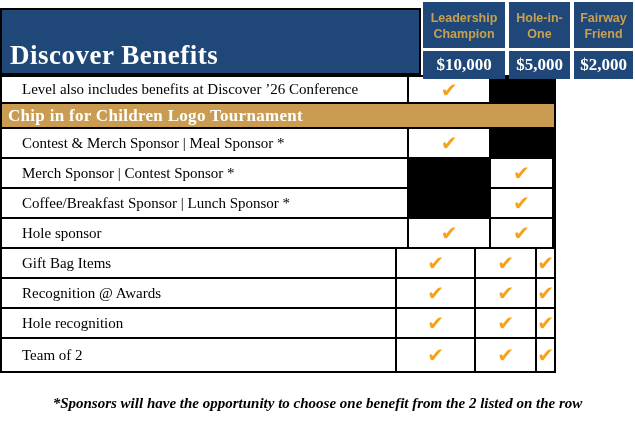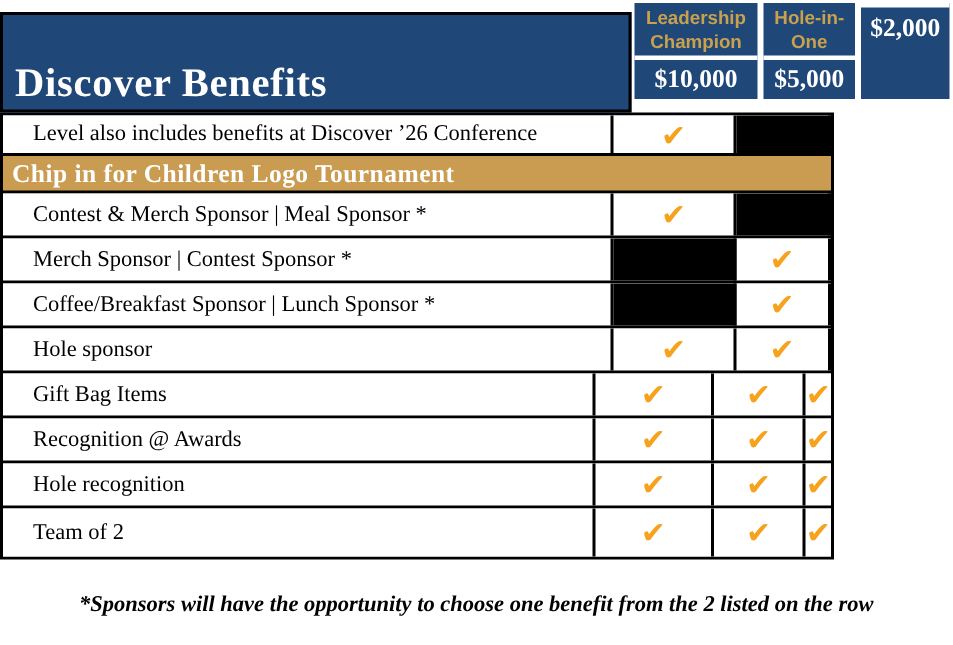--- a/index.html
+++ b/index.html
@@ -16,21 +16,21 @@
   .discover-panel{
     position:absolute; left:0; top:8px; width:421px; height:67px;
     background:var(--navy); border:2px solid #000;
     display:flex; align-items:flex-end; padding:0 0 4px 8px;
   }
   .discover-title{
     color:#fff; font-weight:bold; font-size:27px; letter-spacing:.5px;
     font-family:"Liberation Serif", serif; line-height:1;
   }
   .tier-head{
-    position:absolute; top:2px; height:64px; background:var(--navy);
+    position:absolute; top:2px; height:77px; background:var(--navy);
     display:flex; flex-direction:column;
   }
   .tier-head.t1{ left:423px; width:82px; }
   .tier-head.t2{ left:509px; width:61px; }
   .tier-head.t3{ left:574px; width:59px; }
   .tier-label{
     flex:1; display:flex; align-items:center; justify-content:center;
     text-align:center; color:var(--gold-text); font-weight:bold;
     font-size:12.5px; line-height:1.3; padding:2px 1px 0 1px;
     font-family:"Liberation Sans", sans-serif;
@@ -91,20 +91,21 @@
 
     <div class="tier-head t1">
       <div class="tier-label">Leadership Champion</div>
       <div class="tier-price">$10,000</div>
     </div>
     <div class="tier-head t2">
       <div class="tier-label">Hole-in-One</div>
       <div class="tier-price">$5,000</div>
     </div>
     <div class="tier-head t3">
+      <div class="tier-label">Fairway Friend</div>
       <div class="tier-price">$2,000</div>
     </div>
   </div>
 
   <div class="tbl-body">
   <div class="row">
     <div class="cell-benefit">Level also includes benefits at Discover ’26 Conference</div>
     <div class="cell-tier c1 check">
           <span class="check">✔</span>
         </div>

